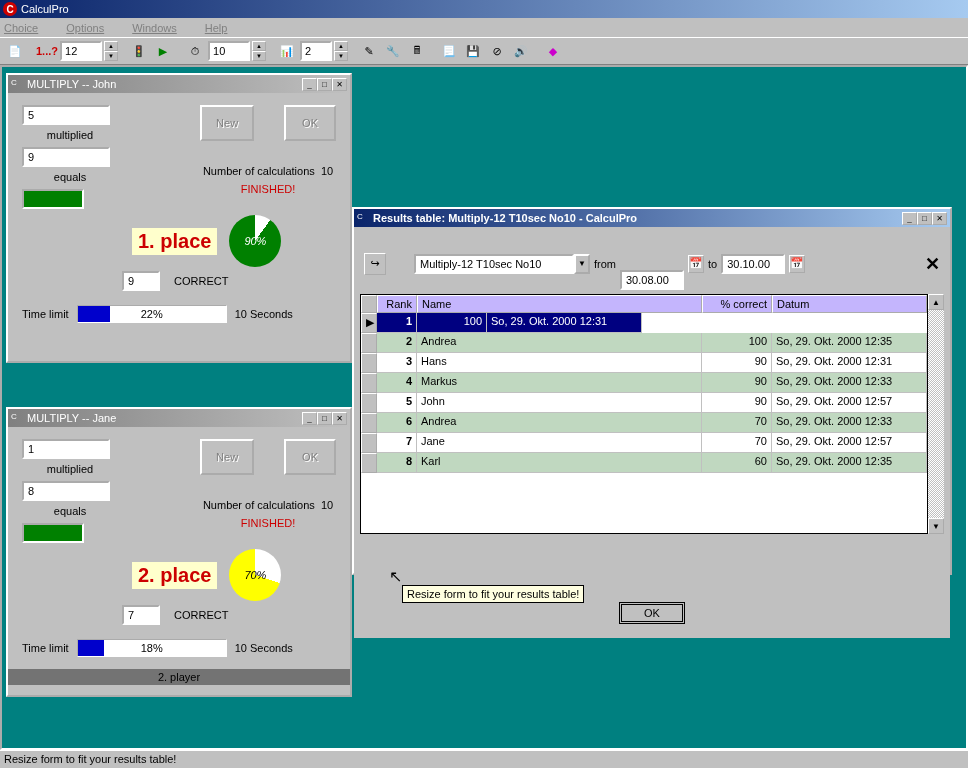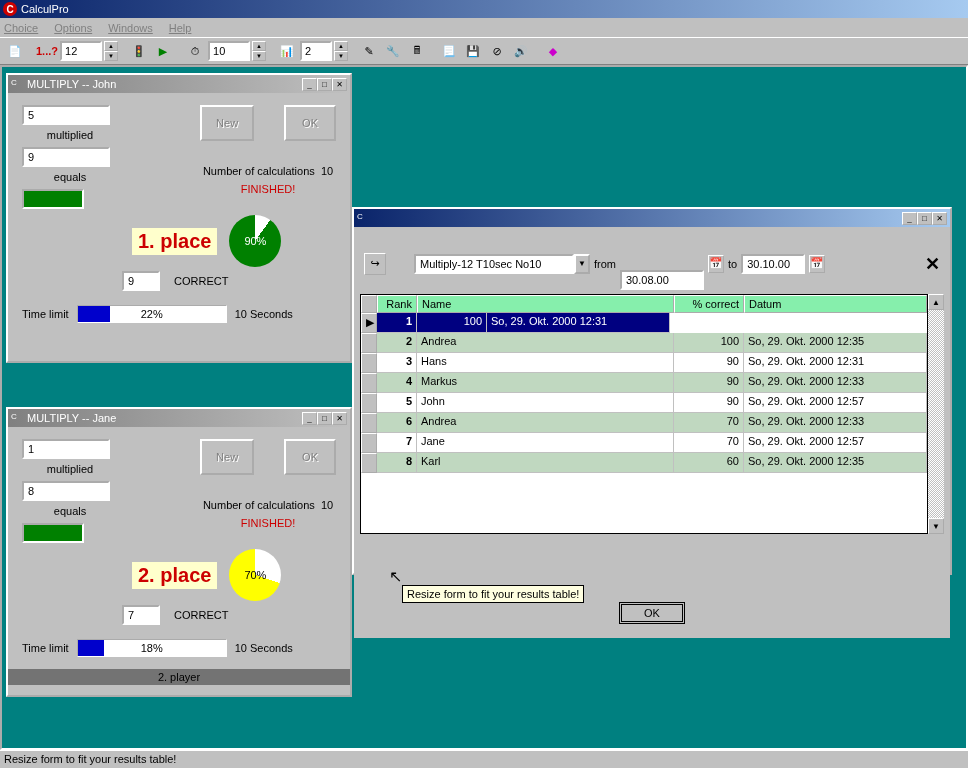--- a/index.html
+++ b/index.html
@@ -1,20 +1,20 @@
 <!DOCTYPE html>
 <html><head>
 <meta charset="utf-8">
 <style>
 * { box-sizing: border-box; margin: 0; padding: 0; font-family: "MS Sans Serif", Tahoma, sans-serif; font-size: 11px; }
 body { width: 968px; height: 768px; background: #008080; position: relative; overflow: hidden; }
 .app-titlebar { height: 18px; background: linear-gradient(to right, #0a246a, #a6caf0); color: #fff; display: flex; align-items: center; padding: 0 3px; gap: 4px; }
 .app-titlebar .icon-c { width: 14px; height: 14px; background: #cc0000; border-radius: 50%; color: #fff; display: flex; align-items: center; justify-content: center; font-size: 10px; font-weight: bold; }
 .inactive-title { background: linear-gradient(to right, #808080, #c0c0c0); color: #d0d0d0; }
-.menubar { height: 19px; background: #c0c0c0; display: flex; align-items: center; padding: 7px 4px; gap: 16px; color: #808080; }
+.menubar { height: 19px; background: #c0c0c0; display: flex; align-items: center; padding: 7px 4px; gap: 28px; color: #808080; }
 .menubar span { text-decoration: underline; text-decoration-color: #808080; }
 .toolbar { height: 28px; background: #c0c0c0; border-top: 1px solid #fff; border-bottom: 1px solid #808080; display: flex; align-items: center; padding: 0 4px; gap: 2px; }
 .tb-btn { width: 22px; height: 22px; background: #c0c0c0; border: 1px solid #c0c0c0; display: flex; align-items: center; justify-content: center; font-size: 11px; }
 .tb-input { height: 20px; border: 2px inset #fff; background: #fff; padding: 0 3px; font-size: 11px; }
 .tb-sep { width: 6px; height: 22px; }
 .spin-btns { display: flex; flex-direction: column; width: 14px; height: 20px; }
 .spin-btns div { flex: 1; background: #c0c0c0; border: 1px outset #fff; font-size: 6px; display: flex; align-items: center; justify-content: center; }
 .workspace { position: absolute; left: 0; right: 0; top: 65px; bottom: 18px; background: #008080; border: 2px inset #fff; }
 .statusbar { position: absolute; left: 0; right: 0; bottom: 0; height: 18px; background: #c0c0c0; border-top: 1px solid #fff; padding: 2px 4px; font-size: 11px; }
 .child-window { position: absolute; background: #c0c0c0; border: 2px outset #fff; }
@@ -22,40 +22,40 @@
 .active-title { background: linear-gradient(to right, #0a246a, #a6caf0); }
 .win-controls { margin-left: auto; display: flex; gap: 0; }
 .win-btn { width: 15px; height: 13px; background: #c0c0c0; border: 1px outset #fff; font-size: 8px; font-family: Marlett, sans-serif; display: flex; align-items: center; justify-content: center; color: #000; }
 .btn-3d { background: #c0c0c0; border: 2px outset #fff; padding: 10px 14px; font-size: 11px; }
 .btn-3d.disabled { color: #808080; text-shadow: 1px 1px 0 #fff; }
 .input-sunken { border: 2px inset #fff; background: #fff; padding: 2px 4px; font-size: 11px; }
 .calc-body { padding: 12px 14px; }
 .field-label { width: 60px; text-align: center; font-size: 11px; margin: 4px 4px 6px 18px; }
 .green-input { background: #008000; color: #008000; }
 .place-label { background: #ffffcc; color: #cc0000; font-size: 20px; font-weight: bold; padding: 2px 6px; }
-.pie { width: 52px; height: 52px; border-radius: 50%; position: relative; display: flex; align-items: center; justify-content: center; font-size: 10px; }
+.pie { width: 52px; height: 52px; border-radius: 50%; position: relative; display: flex; align-items: center; justify-content: center; font-size: 10px; font-style: italic; }
 .progress-bar { border: 1px inset #fff; background: #fff; height: 18px; position: relative; display: flex; align-items: center; }
 .progress-fill { background: #0000cc; height: 100%; }
 .progress-text { position: absolute; width: 100%; text-align: center; font-size: 11px; }
 .player-bar { height: 16px; text-align: center; font-size: 11px; line-height: 16px; }
 .results-body { padding: 6px; background: #c0c0c0; }
 .results-toolbar { display: flex; align-items: center; gap: 4px; padding: 4px; }
 .combo { display: flex; }
 .combo input { border: 2px inset #fff; background: #fff; padding: 2px 4px; font-size: 11px; width: 160px; }
 .combo .drop { width: 16px; background: #c0c0c0; border: 2px outset #fff; font-size: 8px; display: flex; align-items: center; justify-content: center; }
 .grid { border: 1px solid #000; background: #fff; font-size: 11px; }
-.grid-header { display: flex; background: #86efac; }
+.grid-header { display: flex; background: #c4b5fd; }
 .grid-header > div { border: 1px outset #fff; padding: 2px 4px; font-weight: normal; }
 .grid-row { display: flex; height: 20px; }
 .grid-row > div { border-right: 1px solid #c0c0c0; border-bottom: 1px solid #c0c0c0; padding: 2px 4px; }
 .col-sel { width: 16px; background: #c0c0c0; border: 1px outset #fff !important; }
 .col-rank { width: 40px; text-align: right; }
 .col-name { flex: 1; }
 .col-pct { width: 70px; text-align: right; }
-.col-date { width: 183px; }
+.col-date { width: 155px; }
 .row-sel { background: #000080; color: #fff; }
 .row-even { background: #c0d8c0; }
 .row-odd { background: #fff; }
 .tooltip { position: absolute; background: #ffffe0; border: 1px solid #000; padding: 2px 4px; font-size: 11px; }
 .scrollbar-v { width: 16px; background: #c0c0c0; display: flex; flex-direction: column; }
 .sb-btn { height: 16px; background: #c0c0c0; border: 1px outset #fff; font-size: 8px; display: flex; align-items: center; justify-content: center; }
 .sb-track { flex: 1; background: repeating-conic-gradient(#c0c0c0 0% 25%, #fff 0% 50%) 50% / 2px 2px; }
 .close-x { font-size: 18px; font-weight: bold; }
 </style>
 </head>
@@ -209,36 +209,37 @@
         </div>
         <span>10 Seconds</span>
       </div>
     </div>
     <div class="player-bar" id="pbar2" style="background: #737373;">2. player</div>
   </div>
 
   <div class="child-window" style="left:350px; top:140px; width:600px; height:368px;">
     <div class="child-title active-title">
       <div class="icon-c" style="width:12px;height:12px;font-size:8px">C</div>
+      <span style="font-weight:bold">Results table: Multiply-12 T10sec No10 - CalculPro</span>
       <div class="win-controls">
         <div class="win-btn">_</div>
         <div class="win-btn">□</div>
         <div class="win-btn">✕</div>
       </div>
     </div>
     <div class="results-body">
       <div class="results-toolbar">
         <div class="tb-btn" style="border:1px outset #fff">↪</div>
         <div style="width:20px"></div>
         <div class="combo">
           <input value="Multiply-12 T10sec No10" style="">
           <div class="drop">▼</div>
         </div>
         <span>from</span>
-        <input class="input-sunken" style="width: 84px; margin-top: 33px;" value="30.08.00">
+        <input class="input-sunken" style="width: 64px; margin-top: 33px;" value="30.08.00">
         <div class="tb-btn" style="width:16px;height:18px;border:1px outset #fff">📅</div>
         <span>to</span>
         <input class="input-sunken" style="width: 64px;" value="30.10.00">
         <div class="tb-btn" style="width:16px;height:18px;border:1px outset #fff">📅</div>
         <div style="margin-left:auto" class="close-x">✕</div>
       </div>
       <div style="display:flex">
         <div class="grid" style="flex:1">
           <div class="grid-header">
             <div class="col-sel"></div>

